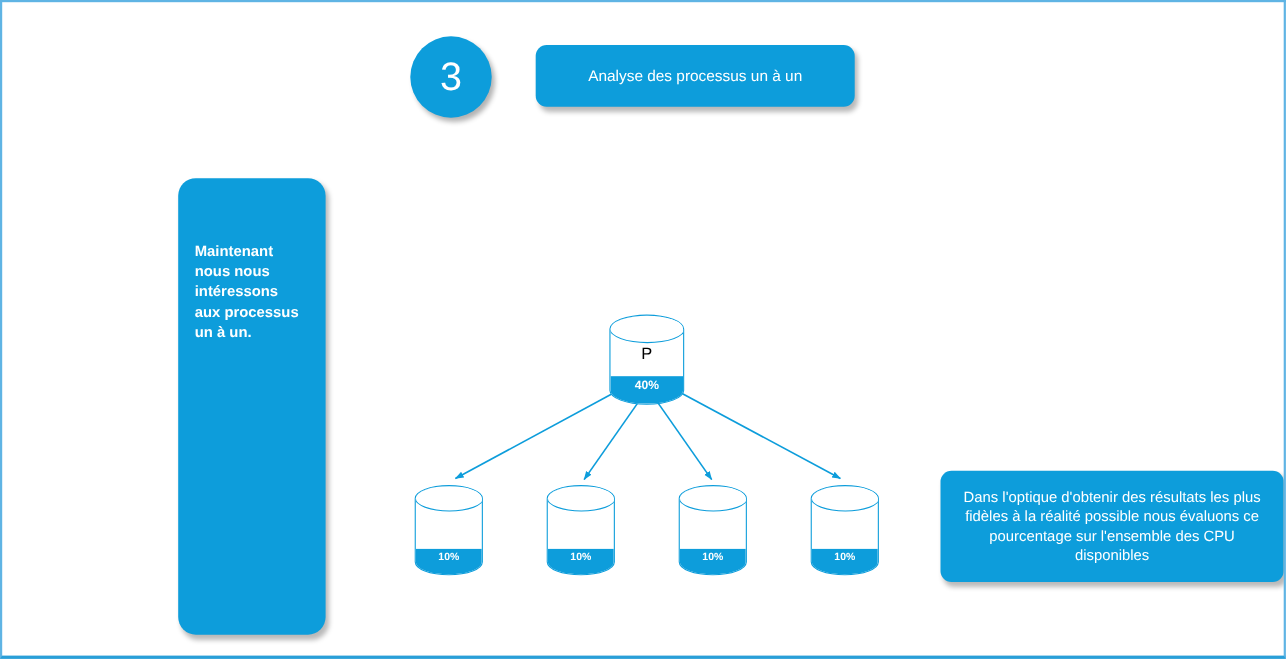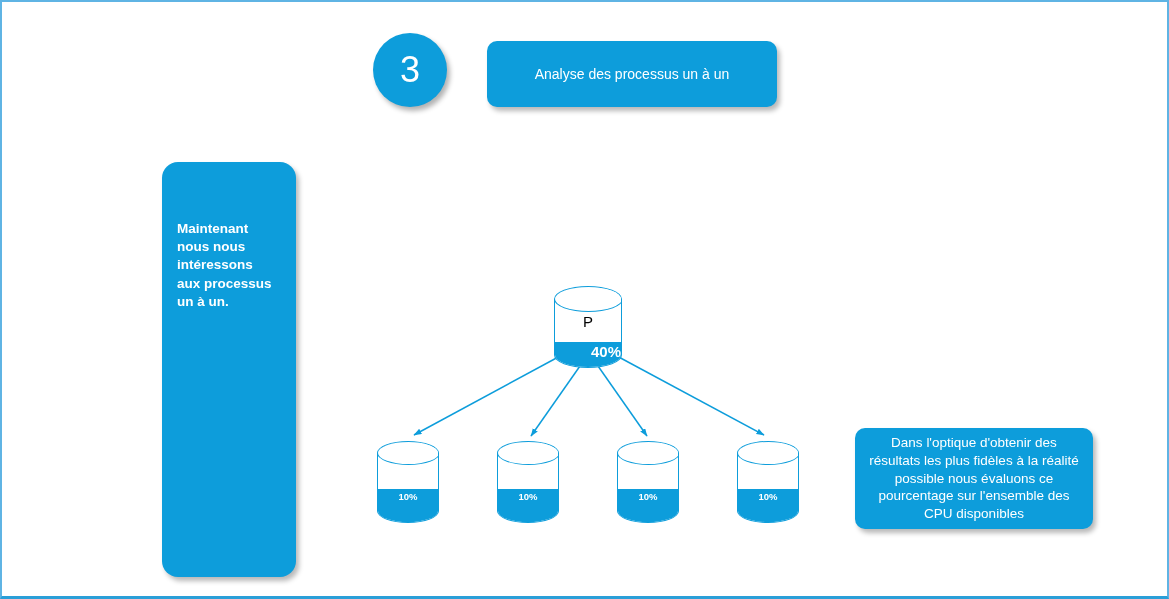--- a/index.html
+++ b/index.html
@@ -45,31 +45,31 @@
     color:#fff;
     border-radius:10px;
     box-shadow:3px 4px 5px rgba(0,0,0,0.28);
     display:flex;align-items:center;justify-content:center;
     text-align:center;
     font-size:13.5px;
     line-height:1.32;
   }
   .title-box{
     left:485px;top:39px;
-    width:290px;height:66px;
+    width:290px;height:56px;
     font-size:14px;
   }
   .center-box{
     left:435px;top:189px;
     width:300px;height:57px;
     padding:6px 24px;
   }
   .right-box{
     left:853px;top:426px;
-    width:238px;height:101px;
+    width:312px;height:101px;
     padding:0 12px;
   }
   .left-box{
     left:160px;top:160px;
     width:134px;height:415px;
     border-radius:16px;
     background:var(--blue);
     color:#fff;
     position:absolute;
     padding:58px 22px 15px 15px;
@@ -106,29 +106,29 @@
     left:0;right:0;
     text-align:center;
     color:#000;
   }
   .cyl.big{
     left:552px;top:284px;
     width:68px;height:82px;
     border-radius:34px / 13px;
   }
   .cyl.big .cyl-top{height:26px;}
-  .cyl.big .cyl-band{height:25px;font-size:15px;line-height:19px;text-align:right;}
+  .cyl.big .cyl-band{height:25px;font-size:11px;line-height:19px;}
   .cyl.big .cyl-label{top:26px;font-size:15px;}
   .cyl.small{
     width:62px;height:82px;
     border-radius:31px / 12px;
     top:439px;
   }
   .cyl.small .cyl-top{height:24px;}
-  .cyl.small .cyl-band{height:33px;font-size:9.5px;line-height:15px;}
+  .cyl.small .cyl-band{height:23px;font-size:9.5px;line-height:15px;}
   .c1{left:375px;} .c2{left:495px;} .c3{left:615px;} .c4{left:735px;}
 </style>
 </head>
 <body>
 
 <div class="canvas">
 
   <svg class="arrows" viewBox="0 0 1169 599">
     <defs>
       <marker id="arrow" markerWidth="10" markerHeight="8" refX="7.5" refY="3" orient="auto" markerUnits="userSpaceOnUse">

